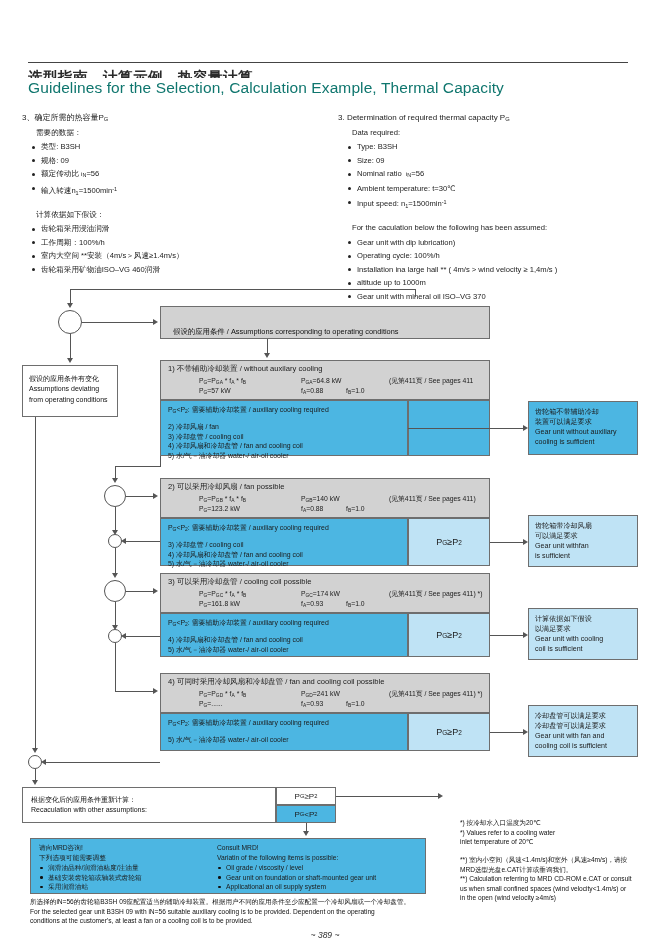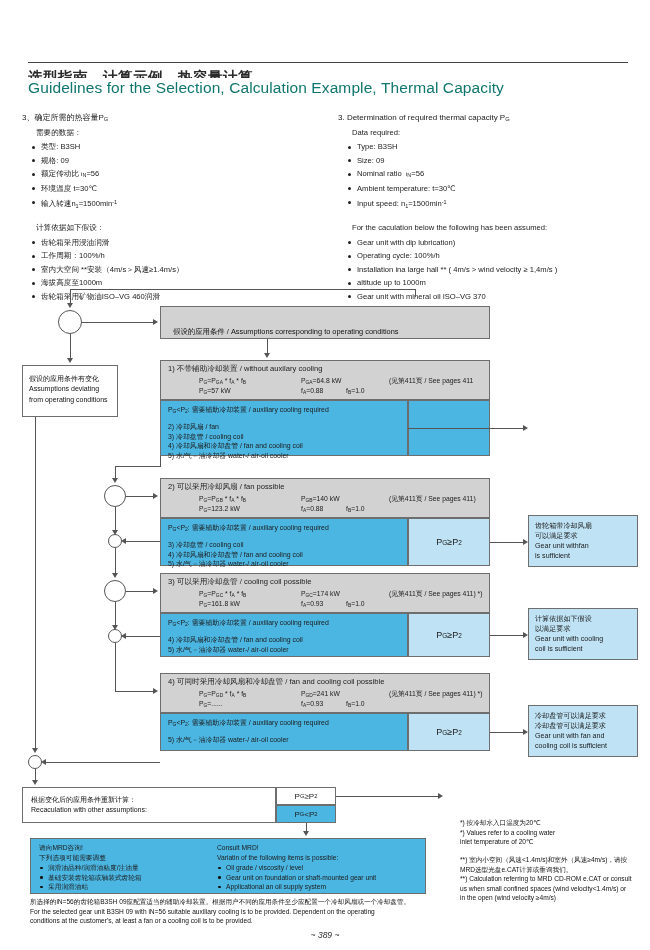--- a/index.html
+++ b/index.html
@@ -98,30 +98,28 @@
 
   <div class="intro">
 
     <div class="col col-l">
       <div class="num"><span>3、确定所需的热容量P</span><sub>G</sub></div>
       <div class="sub">需要的数据：</div>
       <ul>
         <li>类型: B3SH</li>
         <li>规格: 09</li>
         <li>额定传动比 <span class="sc">i</span><sub>N</sub>=56</li>
-        <li>环境温度 t=30℃</li>
         <li>输入转速n<sub>1</sub>=1500min<sup>-1</sup></li>
       </ul>
       <div class="gap"></div>
       <div class="sub">计算依据如下假设：</div>
       <ul>
         <li>齿轮箱采用浸油润滑</li>
         <li>工作周期：100%/h</li>
         <li>室内大空间 **安装（4m/s＞风速≥1.4m/s）</li>
-        <li>海拔高度至1000m</li>
         <li>齿轮箱采用矿物油ISO–VG 460润滑</li>
       </ul>
     </div>
 
     <div class="col col-r">
       <div class="num"><span>3. Determination of required thermal capacity P</span><sub>G</sub></div>
       <div class="sub">Data required:</div>
       <ul>
         <li>Type: B3SH</li>
         <li>Size: 09</li>
@@ -193,20 +191,28 @@
         <div>5) 水/气－油冷却器 water-/ air-oil cooler</div>
       </div>
     </div>
     <div class="box blue" style="left:408px; top:116px; width:82px; height:56px;">
       <div class="pg-cell"></div>
     </div>
     <div class="ln lnh" style="left:408px; top:144px; width:82px;"></div>
 
     <div class="ln lnh" style="left:490px; top:144px; width:36px;"></div>
     <div class="arr arr-r" style="left:523px; top:140.8px;"></div>
+    <div class="box blue" style="left:528px; top:117px; width:110px; height:54px;">
+      <div class="res">
+        <div>齿轮箱不带辅助冷却</div>
+        <div>装置可以满足要求</div>
+        <div>Gear unit without auxiliary</div>
+        <div>cooling is sufficient</div>
+      </div>
+    </div>
 
     <div class="ln lnv" style="left:160px; top:172px; height:10px;"></div>
     <div class="ln lnh" style="left:115px; top:182px; width:46px;"></div>
     <div class="ln lnv" style="left:115px; top:182px; height:14px;"></div>
     <div class="arr arr-d" style="left:111.8px; top:194px;"></div>
 
     <div class="circ" style="left:104px; top:201px; width:22px; height:22px;"></div>
     <div class="ln lnh" style="left:126px; top:212px; width:28px;"></div>
     <div class="arr arr-r" style="left:153px; top:208.8px;"></div>
     <div class="ln lnv" style="left:115px; top:223px; height:26px;"></div>

